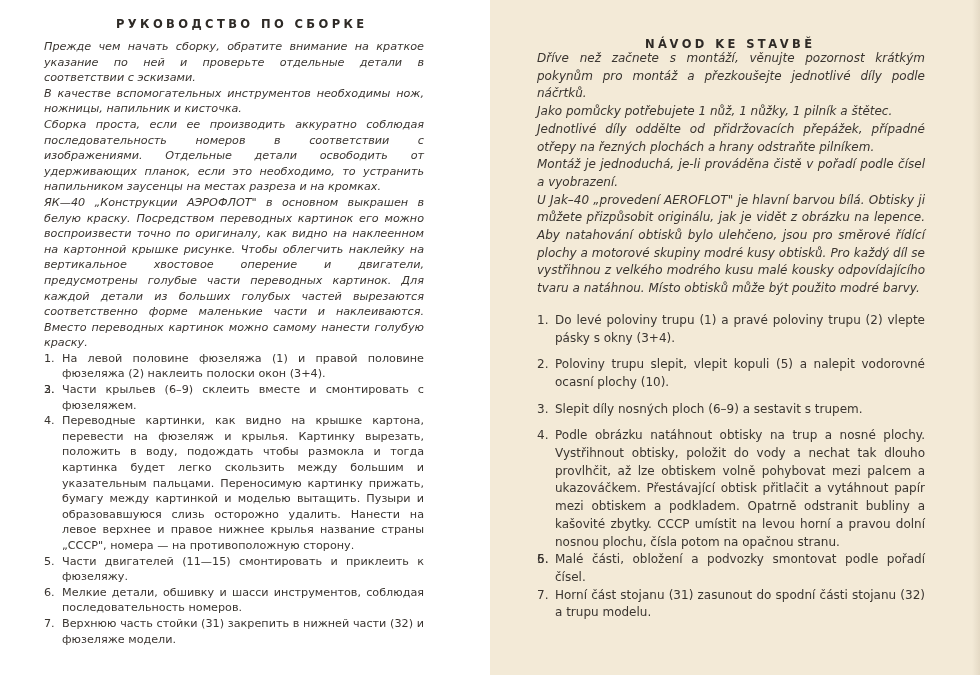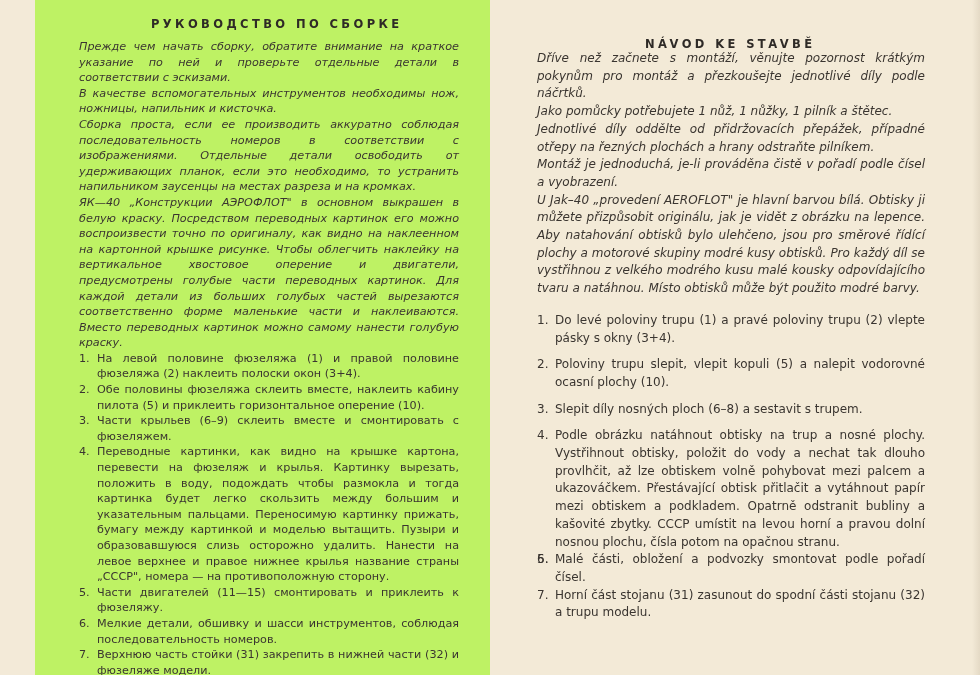--- a/index.html
+++ b/index.html
@@ -1,19 +1,19 @@
 <!DOCTYPE html>
 <html><head>
 <meta charset="utf-8">
 <style>
   html, body { margin:0; padding:0; }
   body { width:980px; height:675px; background:#f3ead8; overflow:hidden; position:relative;
          font-family:"DejaVu Sans", sans-serif; color:#3a3530; }
   .page { position:absolute; top:0; height:675px; }
-  .page-left { left:0; width:490px; background:#bef264;margin-left:35px; }
+  .page-left { left:0; width:490px; background:#ffffff; }
   .page-right { left:490px; width:490px; background:#f3ead7; }
   .page-right::after { content:""; position:absolute; right:0; top:0; width:8px; height:675px;
       background:linear-gradient(to right, rgba(0,0,0,0), rgba(120,100,70,0.12)); }
   .title { position:absolute; font-weight:bold; letter-spacing:3.4px; font-size:11.5px; color:#2e2a26; white-space:nowrap; }
   .left-col { position:absolute; left:44px; top:39px; width:380px; font-size:11.2px; line-height:15.6px; }
   .right-col { position:absolute; left:537px; top:50px; width:388px; font-size:12px; line-height:17.7px; }
   .para { margin:0; text-align:justify;font-style:italic; }
   .list { margin:0; padding:0; list-style:none; }
   .list li { position:relative; padding-left:18px; text-align:justify; }
   .list li .num { position:absolute; left:0; top:0; }
@@ -26,40 +26,40 @@
 
 <div class="page page-left">
   <div class="title" style="left:116px; top:17px;">РУКОВОДСТВО ПО СБОРКЕ</div>
   <div class="left-col">
     <p class="para">Прежде чем начать сборку, обратите внимание на краткое указание по ней и проверьте отдельные детали в соответствии с эскизами.</p>
     <p class="para">В качестве вспомогательных инструментов необходимы нож, ножницы, напильник и кисточка.</p>
     <p class="para">Сборка проста, если ее производить аккуратно соблюдая последовательность номеров в соответствии с изображениями. Отдельные детали освободить от удерживающих планок, если это необходимо, то устранить напильником заусенцы на местах разреза и на кромках.</p>
     <p class="para">ЯК—40 „Конструкции АЭРОФЛОТ" в основном выкрашен в белую краску. Посредством переводных картинок его можно воспроизвести точно по оригиналу, как видно на наклеенном на картонной крышке рисунке. Чтобы облегчить наклейку на вертикальное хвостовое оперение и двигатели, предусмотрены голубые части переводных картинок. Для каждой детали из больших голубых частей вырезаются соответственно форме маленькие части и наклеиваются. Вместо переводных картинок можно самому нанести голубую краску.</p>
     <ul class="list">
       <li><span class="num">1.</span><span>На левой половине фюзеляжа (1) и правой половине фюзеляжа (2) наклеить полоски окон (3+4).</span></li>
-      <li><span class="num">2.</span><span>Обе половины фюзеляжа склеить вместе, наклеить кабину пилота (5) и приклеить горизонтальное оперение (10).</span></li>
+      <li><span class="num">2.</span></li>
       <li><span class="num">3.</span><span>Части крыльев (6–9) склеить вместе и смонтировать с фюзеляжем.</span></li>
       <li><span class="num">4.</span><span>Переводные картинки, как видно на крышке картона, перевести на фюзеляж и крылья. Картинку вырезать, положить в воду, подождать чтобы размокла и тогда картинка будет легко скользить между большим и указательным пальцами. Переносимую картинку прижать, бумагу между картинкой и моделью вытащить. Пузыри и образовавшуюся слизь осторожно удалить. Нанести на левое верхнее и правое нижнее крылья название страны „СССР", номера — на противоположную сторону.</span></li>
       <li><span class="num">5.</span><span>Части двигателей (11—15) смонтировать и приклеить к фюзеляжу.</span></li>
       <li><span class="num">6.</span><span>Мелкие детали, обшивку и шасси инструментов, соблюдая последовательность номеров.</span></li>
       <li><span class="num">7.</span><span>Верхнюю часть стойки (31) закрепить в нижней части (32) и фюзеляже модели.</span></li>
     </ul>
   </div>
 </div>
 
 <div class="page page-right"></div>
 <div class="title" style="left:645px; top:23px;margin-top:14px;">NÁVOD KE STAVBĚ</div>
 <div class="right-col">
   <p class="para">Dříve než začnete s montáží, věnujte pozornost krátkým pokynům pro montáž a přezkoušejte jednotlivé díly podle náčrtků.</p>
   <p class="para">Jako pomůcky potřebujete 1 nůž, 1 nůžky, 1 pilník a štětec.</p>
   <p class="para">Jednotlivé díly oddělte od přidržovacích přepážek, případné otřepy na řezných plochách a hrany odstraňte pilníkem.</p>
   <p class="para">Montáž je jednoduchá, je-li prováděna čistě v pořadí podle čísel a vyobrazení.</p>
   <p class="para">U Jak–40 „provedení AEROFLOT" je hlavní barvou bílá. Obtisky ji můžete přizpůsobit originálu, jak je vidět z obrázku na lepence. Aby natahování obtisků bylo ulehčeno, jsou pro směrové řídící plochy a motorové skupiny modré kusy obtisků. Pro každý díl se vystřihnou z velkého modrého kusu malé kousky odpovídajícího tvaru a natáhnou. Místo obtisků může být použito modré barvy.</p>
   <ul class="list">
     <li><span class="num">1.</span><span>Do levé poloviny trupu (1) a pravé poloviny trupu (2) vlepte pásky s okny (3+4).</span></li>
     <li><span class="num">2.</span><span>Poloviny trupu slepit, vlepit kopuli (5) a nalepit vodorovné ocasní plochy (10).</span></li>
-    <li><span class="num">3.</span><span>Slepit díly nosných ploch (6–8) a sestavit s trupem.</span></li>
+    <li><span class="num">3.</span><span>Slepit díly nosných ploch (6–9) a sestavit s trupem.</span></li>
     <li class="tight"><span class="num">4.</span><span>Podle obrázku natáhnout obtisky na trup a nosné plochy. Vystřihnout obtisky, položit do vody a nechat tak dlouho provlhčit, až lze obtiskem volně pohybovat mezi palcem a ukazováčkem. Přestávající obtisk přitlačit a vytáhnout papír mezi obtiskem a podkladem. Opatrně odstranit bubliny a kašovité zbytky. CCCP umístit na levou horní a pravou dolní nosnou plochu, čísla potom na opačnou stranu.</span></li>
     <li class="tight"><span class="num">5.</span></li>
     <li class="tight"><span class="num">6.</span><span>Malé části, obložení a podvozky smontovat podle pořadí čísel.</span></li>
     <li class="tight"><span class="num">7.</span><span>Horní část stojanu (31) zasunout do spodní části stojanu (32) a trupu modelu.</span></li>
   </ul>
 </div>
 
 </body></html>

